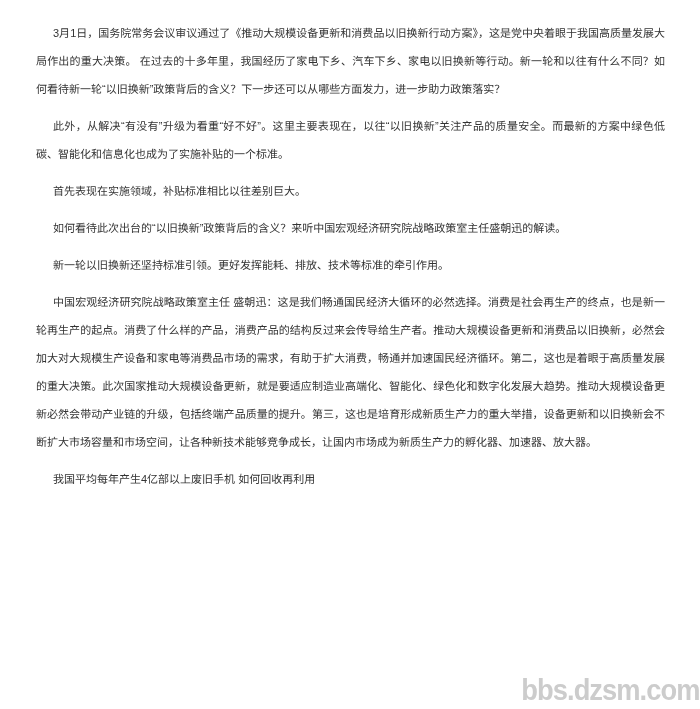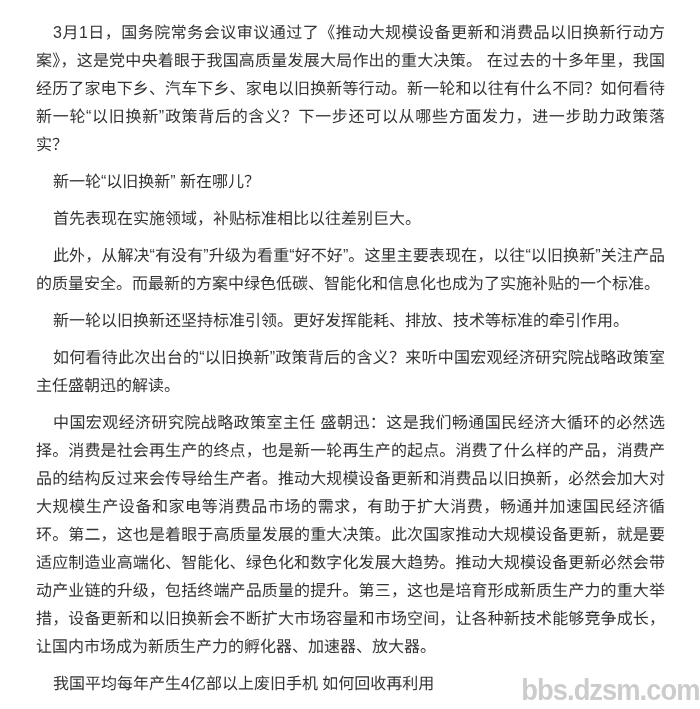--- a/index.html
+++ b/index.html
@@ -18,21 +18,21 @@
     width: 700px;
     height: 709px;
     position: relative;
     background: #ffffff;
   }
   .content {
     padding: 19px 35px 0 36px;
   }
   .content p {
     margin: 0 0 9px 0;
-    font-size: 16px;
+    font-size: 11px;
     line-height: 28px;
     color: #333333;
     text-align: justify;
     text-indent: 17px;
     letter-spacing: 0;
     word-break: break-all;
   }
   .watermark {
     position: absolute;
     right: 1px;
@@ -46,22 +46,21 @@
     transform: scaleX(0.94);
     transform-origin: right center;
   }
 </style>
 </head>
 <body>
 
 <div class="page">
   <div class="content">
     <p>3月1日，国务院常务会议审议通过了《推动大规模设备更新和消费品以旧换新行动方案》，这是党中央着眼于我国高质量发展大局作出的重大决策。 在过去的十多年里，我国经历了家电下乡、汽车下乡、家电以旧换新等行动。新一轮和以往有什么不同？如何看待新一轮“以旧换新”政策背后的含义？下一步还可以从哪些方面发力，进一步助力政策落实？</p>
-    <p>新一轮“以旧换新” 新在哪儿？</p>
+    <p>此外，从解决“有没有”升级为看重“好不好”。这里主要表现在，以往“以旧换新”关注产品的质量安全。而最新的方案中绿色低碳、智能化和信息化也成为了实施补贴的一个标准。</p>
     <p>首先表现在实施领域，补贴标准相比以往差别巨大。</p>
-    <p>此外，从解决“有没有”升级为看重“好不好”。这里主要表现在，以往“以旧换新”关注产品的质量安全。而最新的方案中绿色低碳、智能化和信息化也成为了实施补贴的一个标准。</p>
+    <p>如何看待此次出台的“以旧换新”政策背后的含义？来听中国宏观经济研究院战略政策室主任盛朝迅的解读。</p>
     <p>新一轮以旧换新还坚持标准引领。更好发挥能耗、排放、技术等标准的牵引作用。</p>
-    <p>如何看待此次出台的“以旧换新”政策背后的含义？来听中国宏观经济研究院战略政策室主任盛朝迅的解读。</p>
     <p>中国宏观经济研究院战略政策室主任 盛朝迅：这是我们畅通国民经济大循环的必然选择。消费是社会再生产的终点，也是新一轮再生产的起点。消费了什么样的产品，消费产品的结构反过来会传导给生产者。推动大规模设备更新和消费品以旧换新，必然会加大对大规模生产设备和家电等消费品市场的需求，有助于扩大消费，畅通并加速国民经济循环。第二，这也是着眼于高质量发展的重大决策。此次国家推动大规模设备更新，就是要适应制造业高端化、智能化、绿色化和数字化发展大趋势。推动大规模设备更新必然会带动产业链的升级，包括终端产品质量的提升。第三，这也是培育形成新质生产力的重大举措，设备更新和以旧换新会不断扩大市场容量和市场空间，让各种新技术能够竞争成长，让国内市场成为新质生产力的孵化器、加速器、放大器。</p>
     <p>我国平均每年产生4亿部以上废旧手机 如何回收再利用</p>
   </div>
   <div class="watermark">bbs.dzsm.com</div>
 </div>
 
 </body></html>

